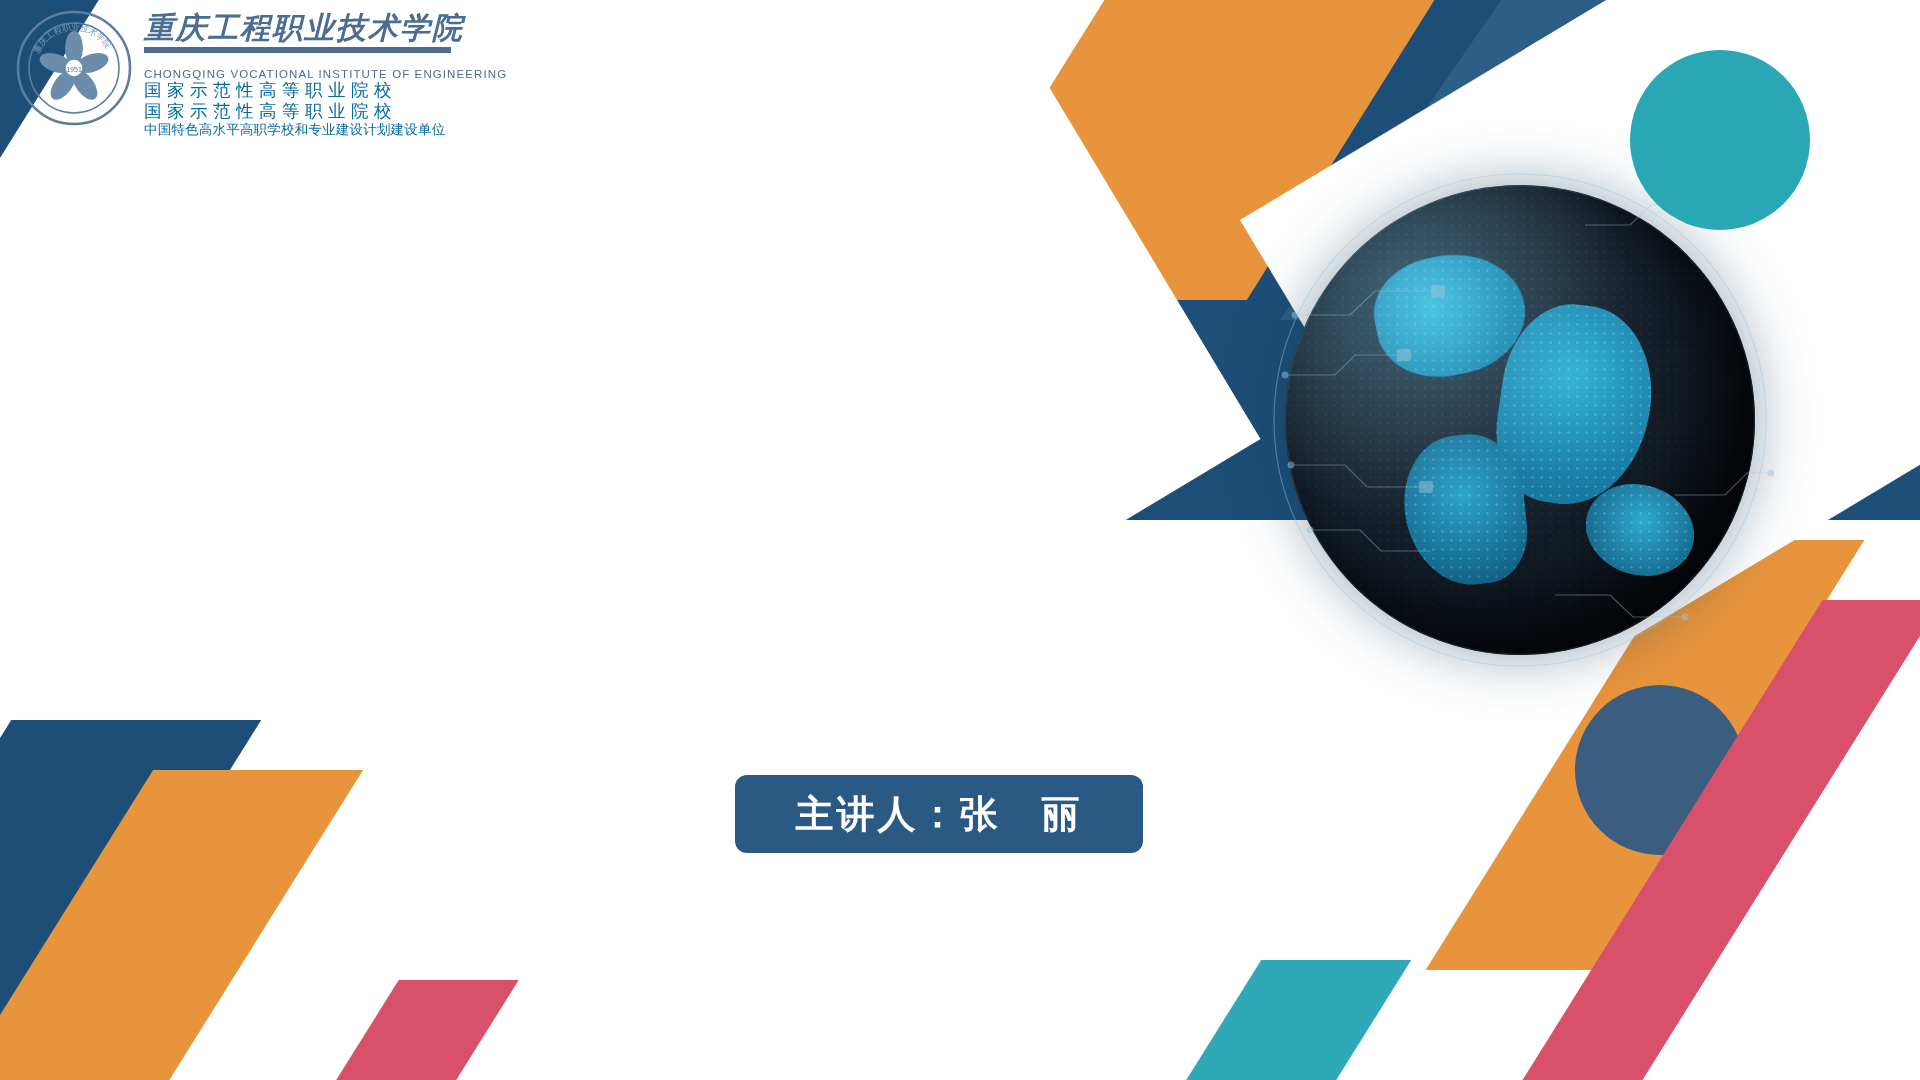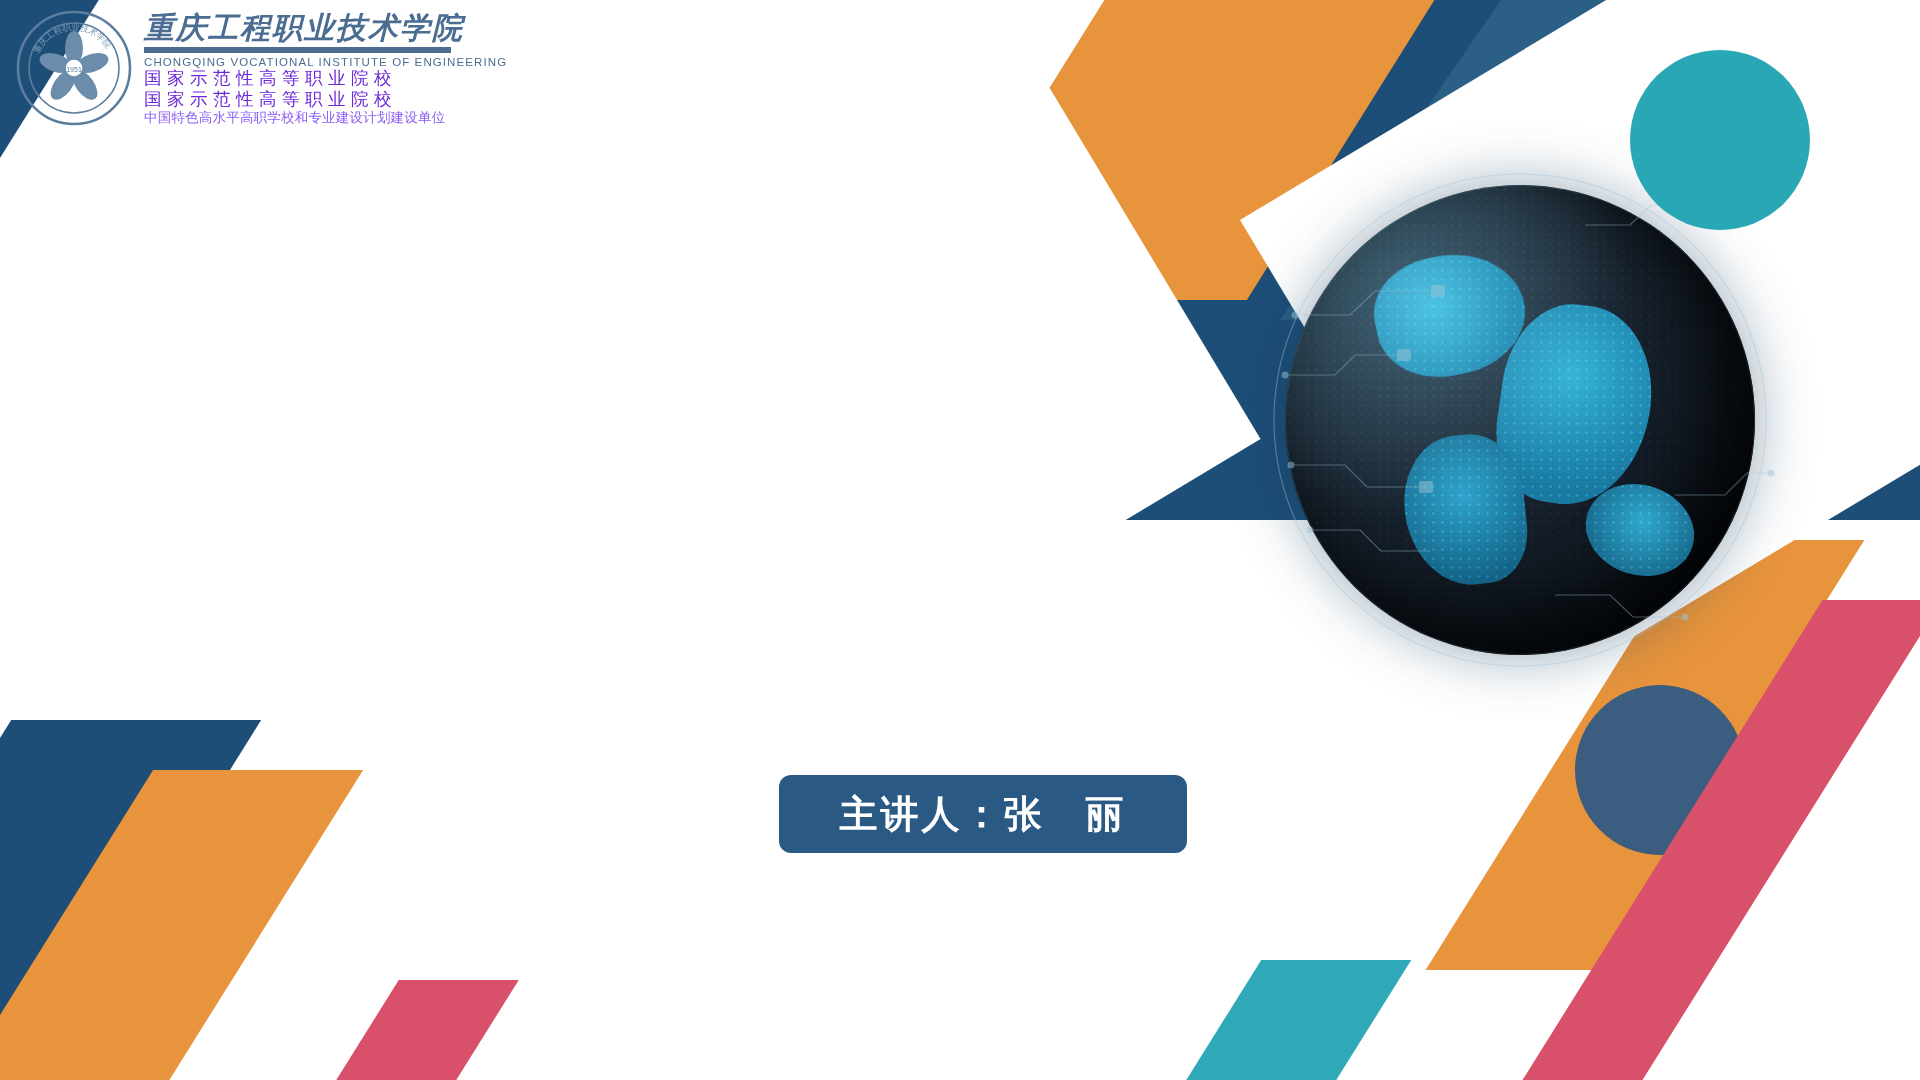--- a/index.html
+++ b/index.html
@@ -163,28 +163,28 @@
     font-size:30px;font-weight:700;color:#4a6d91;
     letter-spacing:2px;line-height:1.05;font-style:italic;
     white-space:nowrap;
   }
   .logo-rule{
     height:3px;background:#4a6d91;margin:3px 0 2px 0;width:307px;
     box-shadow:0 3px 0 #4a6d91;
   }
   .logo-en{
     font-size:11.5px;color:#4a6d91;letter-spacing:1.1px;
-    white-space:nowrap;margin-top:6px;font-weight:400;
+    white-space:nowrap;margin-top:18px;font-weight:400;
   }
   .logo-line{
-    font-size:17.5px;color:#6d28d9;letter-spacing:5.5px;
+    font-size:17.5px;color:#0369a1;letter-spacing:5.5px;
     white-space:nowrap;line-height:1.22;font-weight:500;
   }
   .logo-line-small{
-    font-size:13.5px;color:#8b5cf6;letter-spacing:.2px;
+    font-size:13.5px;color:#0369a1;letter-spacing:.2px;
     white-space:nowrap;line-height:1.25;font-weight:500;
   }
 
   
   .title-main{
     position:absolute;left:40px;top:238px;width:1000px;
     font-family:"Liberation Serif","DejaVu Serif",serif;
     font-size:76px;font-weight:700;color:#2a5a78;
     letter-spacing:8px;white-space:nowrap;
     font-style:italic;
@@ -198,21 +198,21 @@
 
   
   .presenter{
     position:absolute;left:735px;top:775px;
     min-width:340px;height:78px;
     background:#2a5a84;border-radius:12px;
     display:flex;align-items:center;justify-content:center;
     color:#ffffff;
     font-family:"Liberation Serif","DejaVu Serif",serif;
     font-size:38px;font-weight:700;letter-spacing:3px;
-    padding:0 34px;white-space:nowrap;margin-left:44px;
+    padding:0 34px;white-space:nowrap;
   }
 </style>
 </head>
 <body>
 
 <div id="slide">
 
   <div class="deco navy-wedge"></div>
   <div class="deco navy-wedge2"></div>
   <div class="deco orange-top"></div>

